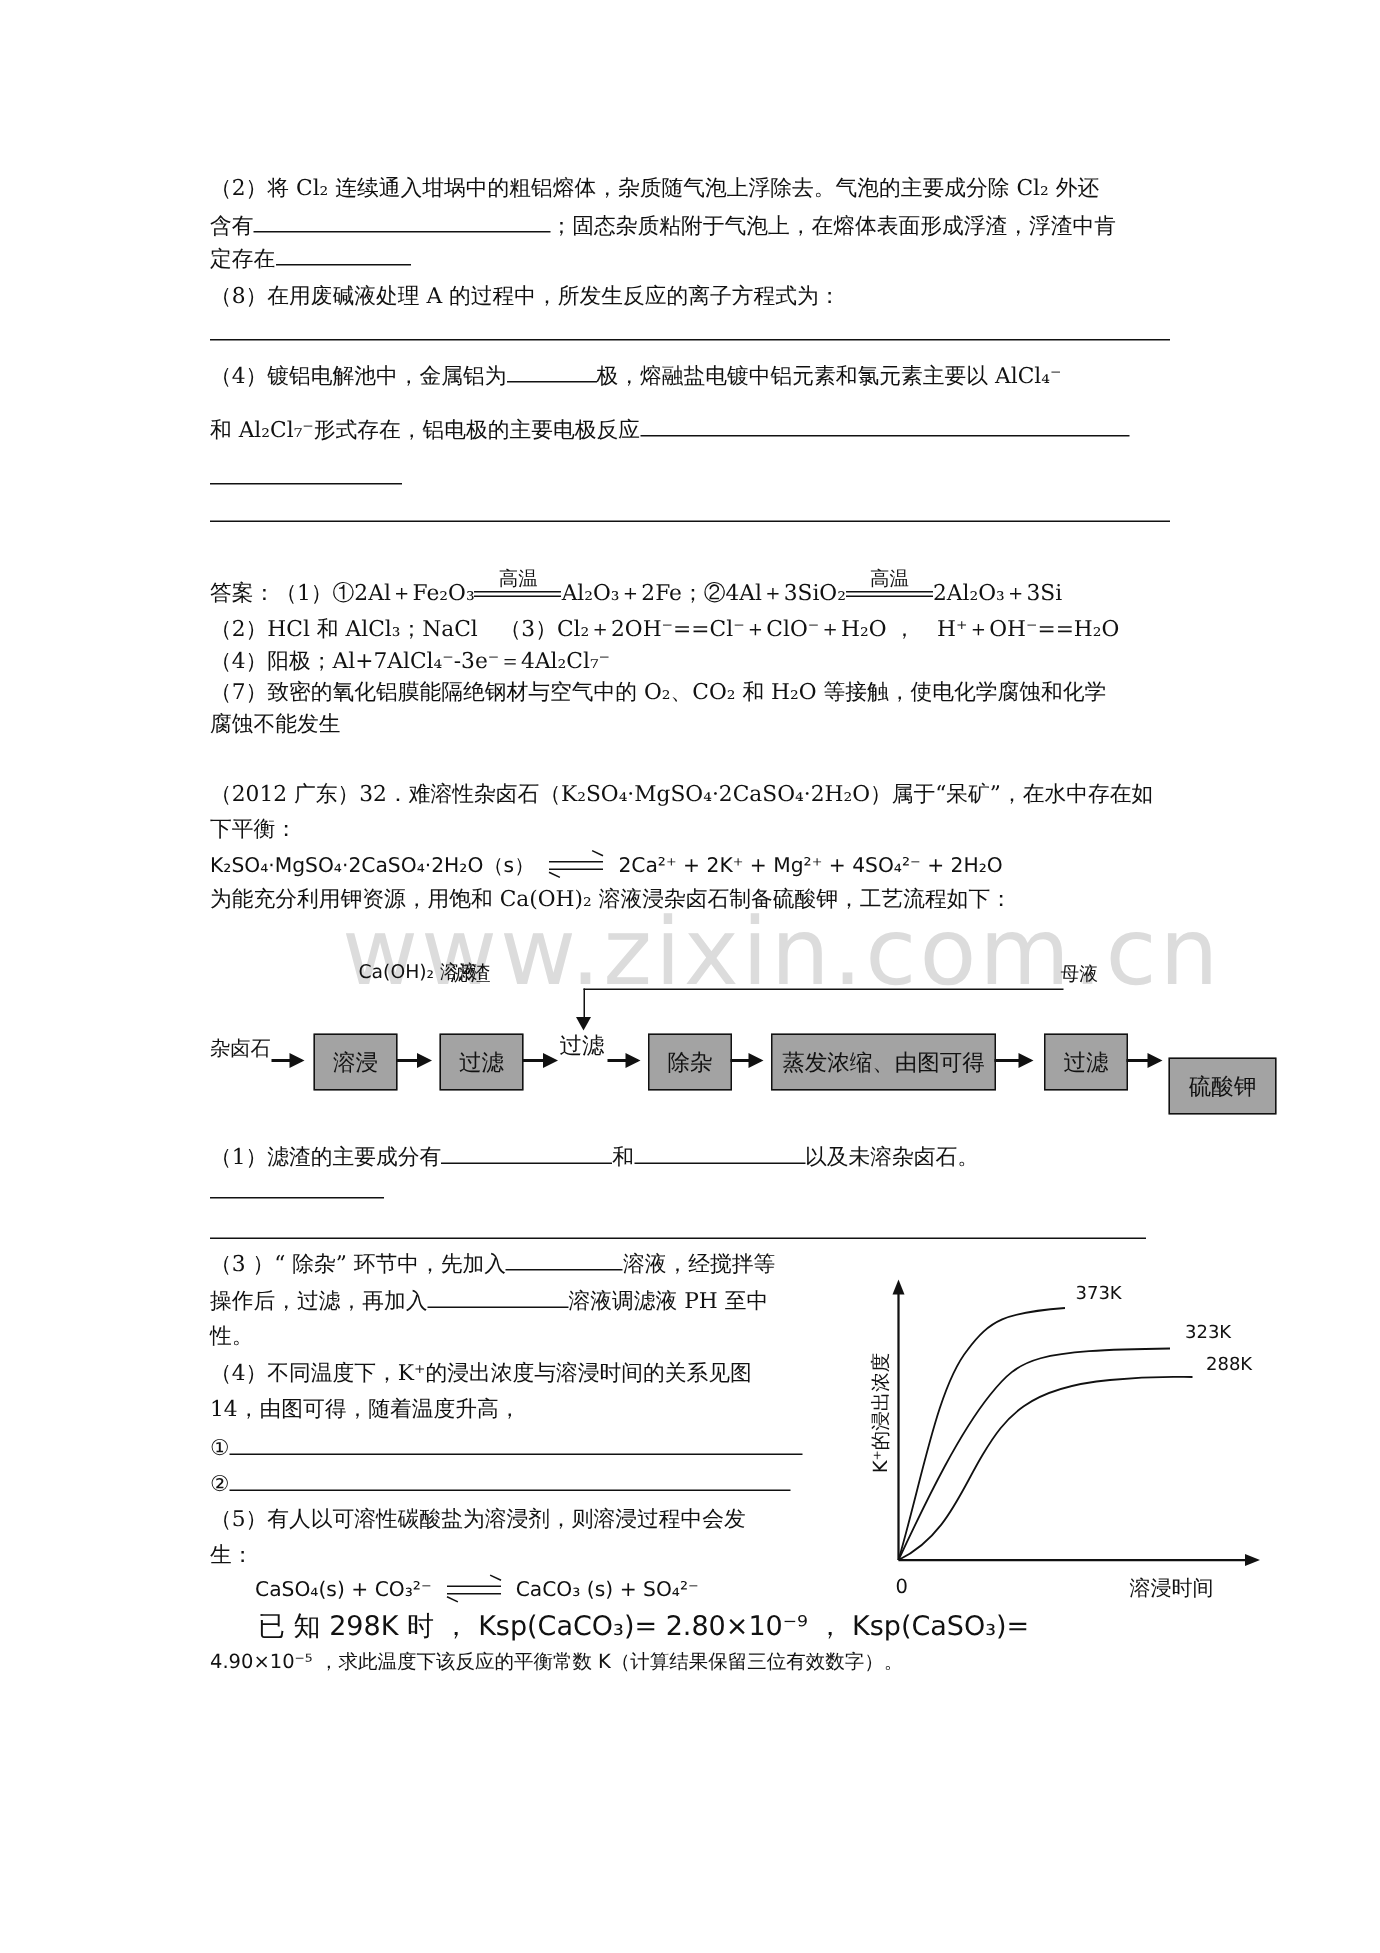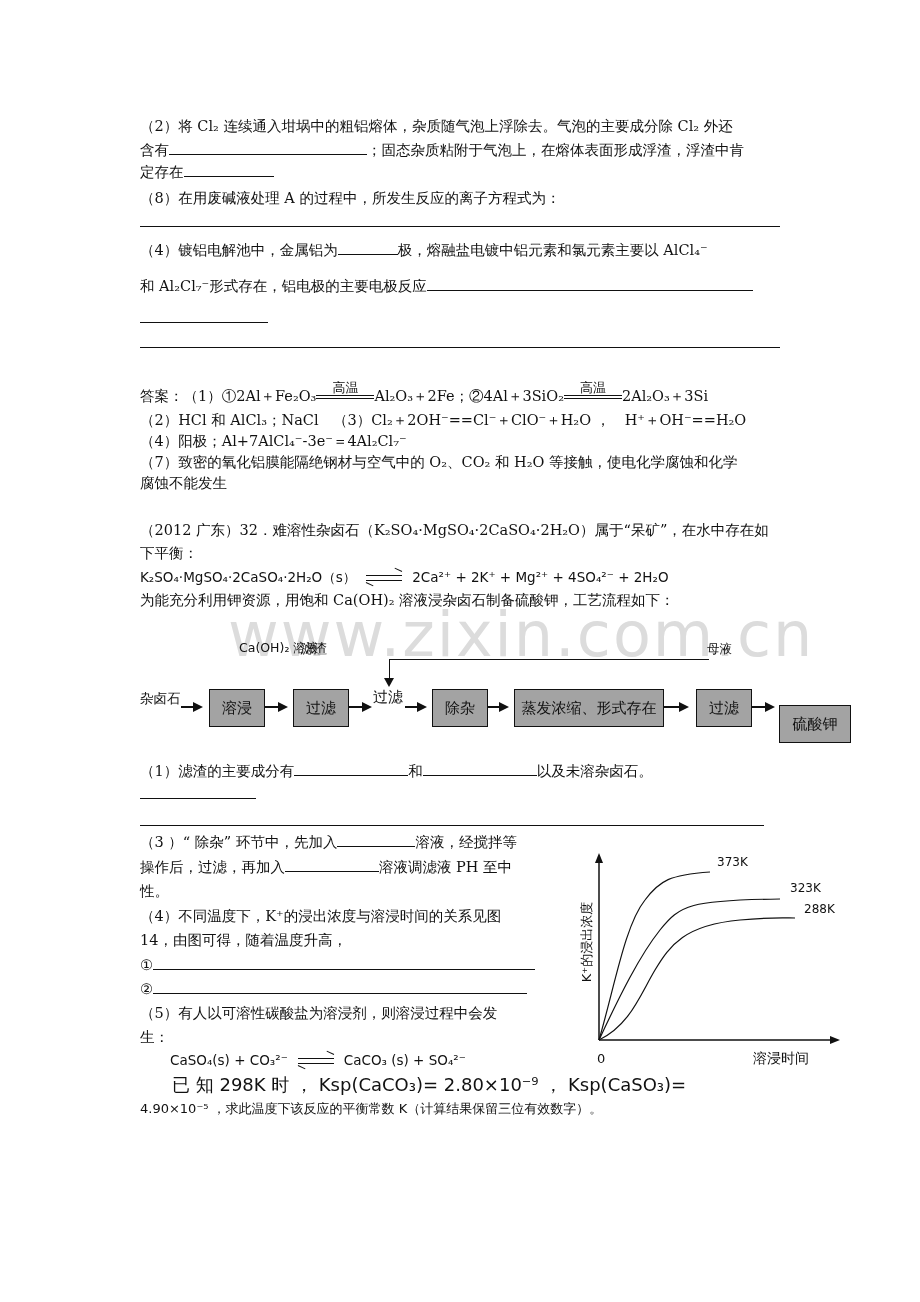--- a/index.html
+++ b/index.html
@@ -77,21 +77,21 @@
   <div class="flow-lbl" style="left:140px; top:690px;">杂卤石</div>
   <div class="arrow" style="left:181px; top:706px; width:20px;"></div>
   <div class="box" style="left:209px; top:689px; width:54px;">溶浸</div>
   <div class="arrow" style="left:264px; top:706px; width:22px;"></div>
   <div class="box" style="left:293px; top:689px; width:54px;">过滤</div>
   <div class="arrow" style="left:348px; top:706px; width:22px;"></div>
   <div class="flow-lbl" style="left:373px; top:688px; font-size:15px;">过滤</div>
   <div class="arrow" style="left:405px; top:706px; width:20px;"></div>
   <div class="box" style="left:432px; top:689px; width:54px;">除杂</div>
   <div class="arrow" style="left:487px; top:706px; width:20px;"></div>
-  <div class="box" style="left:514px; top:689px; width:148px;">蒸发浓缩、形式存在</div>
+  <div class="box" style="left:514px; top:689px; width:148px;">蒸发浓缩、由图可得</div>
   <div class="arrow" style="left:663px; top:706px; width:24px;"></div>
   <div class="box" style="left:696px; top:689px; width:54px;">过滤</div>
   <div class="arrow" style="left:751px; top:706px; width:22px;"></div>
   <div class="box" style="left:779px; top:705px; width:70px;">硫酸钾</div>
 </div>
 
 <div class="line" style="top:761px;">
   <span>（1）滤渣的主要成分有</span><span class="blank" style="width:114px;"></span><span>和</span><span class="blank" style="width:114px;"></span><span>以及未溶杂卤石。</span>
 </div>
 <div class="line" style="top:784px;">

